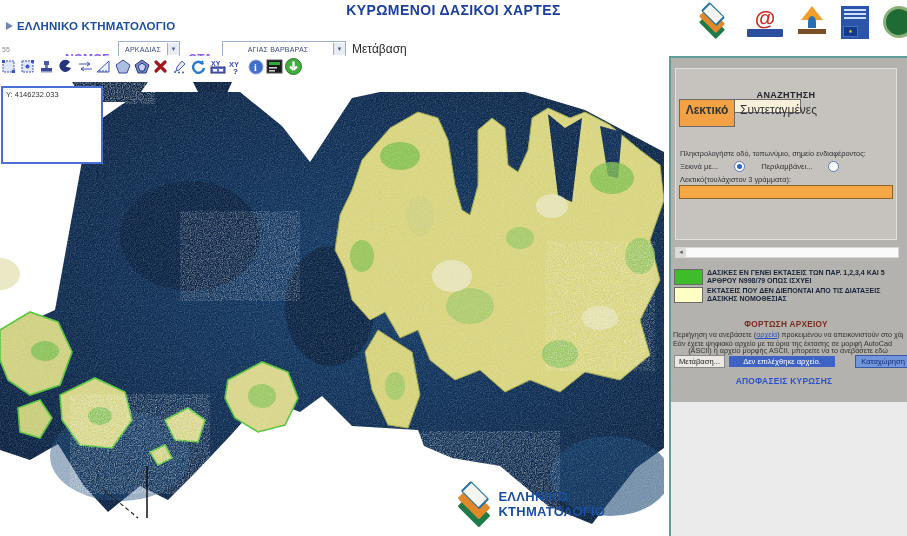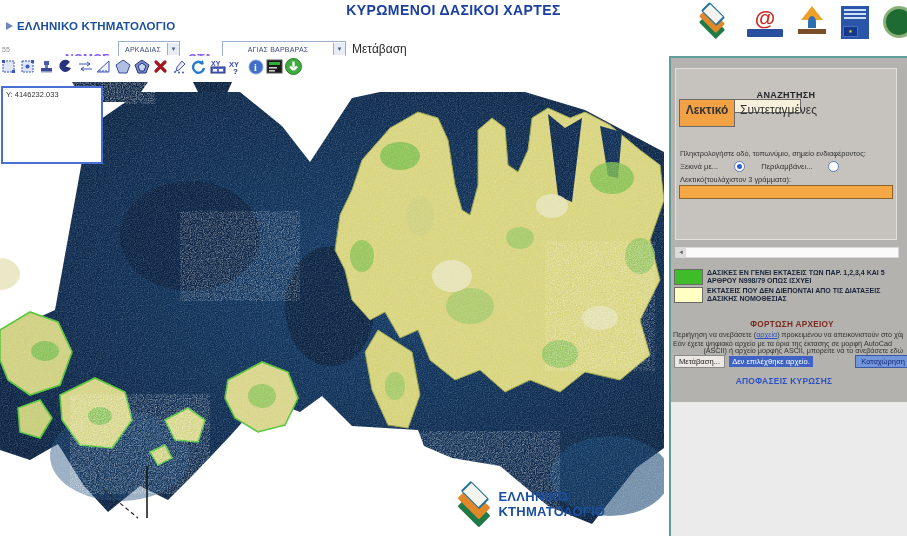--- a/index.html
+++ b/index.html
@@ -78,29 +78,29 @@
   .sp-input{position:absolute;left:3px;top:116px;width:212px;height:12px;background:#f5a845;
     border:1px solid #8a6326;}
   .hscroll{position:absolute;left:4px;top:189px;width:222px;height:9px;background:#fafafa;
     border:1px solid #d8d8d8;display:flex;}
   .hs-btn{width:10px;height:100%;background:#dcdcda;color:#666;font-size:6px;line-height:9px;text-align:center;}
   
   .lg-title{position:absolute;left:0;top:200px;width:226px;text-align:center;font-size:9.5px;color:#26262a;letter-spacing:.5px;}
   .lg-item{position:absolute;left:3px;display:flex;gap:4px;}
   .lg-sw{width:27px;height:14px;border:1px solid #6a6a6a;flex:0 0 auto;}
   .lg-txt{font-size:7px;color:#152238;font-weight:bold;line-height:8px;width:192px;}
-  .up-title{position:absolute;left:8px;top:262px;width:226px;text-align:center;font-size:8.2px;
+  .up-title{position:absolute;left:2px;top:262px;width:226px;text-align:center;font-size:8.2px;
     font-weight:bold;color:#7a2a20;letter-spacing:.3px;}
   .up-line{position:absolute;left:2px;width:230px;font-size:7.2px;color:#33332f;white-space:nowrap;
     overflow:hidden;}
   .blue-link{color:#2a52c8;text-decoration:underline;}
   .file-row{position:absolute;left:3px;top:297px;width:233px;height:14px;font-size:7.6px;}
   .browse-btn{display:inline-block;background:#ece9e4;border:1px solid #8a8a8a;padding:1px 4px;
     color:#222;font-size:7.6px;}
-  .nofile{display:inline-block;background:#3e63c4;color:#fff;padding:1px 3px;margin-left:2px;font-size:7.6px;}
+  .nofile{display:inline-block;background:#3e63c4;color:#fff;padding:1px 14px;margin-left:2px;font-size:7.6px;}
   .submit-btn{position:absolute;right:-4px;top:0;background:#7296da;border:1px solid #3a57a8;
     color:#16287a;font-size:7.6px;padding:1px 5px;}
   .decisions{position:absolute;left:0;top:318px;width:226px;text-align:center;font-size:8.4px;
     font-weight:bold;color:#2a52c8;letter-spacing:.3px;}
 </style>
 </head>
 <body>
 
 <div id="header">
   <div class="logo-left">
@@ -381,21 +381,21 @@
   <div class="lg-item" style="top:229px;">
     <div class="lg-sw" style="background:#ffffc4;"></div>
     <div class="lg-txt">ΕΚΤΑΣΕΙΣ ΠΟΥ ΔΕΝ ΔΙΕΠΟΝΤΑΙ ΑΠΟ ΤΙΣ ΔΙΑΤΑΞΕΙΣ ΔΑΣΙΚΗΣ ΝΟΜΟΘΕΣΙΑΣ</div>
   </div>
 
   <div class="up-title">ΦΟΡΤΩΣΗ ΑΡΧΕΙΟΥ</div>
   <div class="up-line" style="top:272px;">
     <span>Περιήγηση να ανεβάσετε (</span><span class="blue-link">αρχεία</span><span>) προκειμένου να απεικονιστούν στο χάρτη</span>
   </div>
   <div class="up-line" style="top:281px;">Εάν έχετε ψηφιακό αρχείο με τα όρια της έκτασης σε μορφή AutoCad</div>
-  <div class="up-line" style="top:288px;text-align:right;">(ASCII) ή αρχείο μορφής ASCII, μπορείτε να το ανεβάσετε εδώ</div>
+  <div class="up-line" style="top:288px;text-align:center;">(ASCII) ή αρχείο μορφής ASCII, μπορείτε να το ανεβάσετε εδώ</div>
 
   <div class="file-row">
     <span class="browse-btn">Μετάβαση...</span>
     <span class="nofile">Δεν επιλέχθηκε αρχείο.</span>
     <span class="submit-btn">Καταχώρηση</span>
   </div>
 
   <div class="decisions">ΑΠΟΦΑΣΕΙΣ ΚΥΡΩΣΗΣ</div>
 </div>
 

